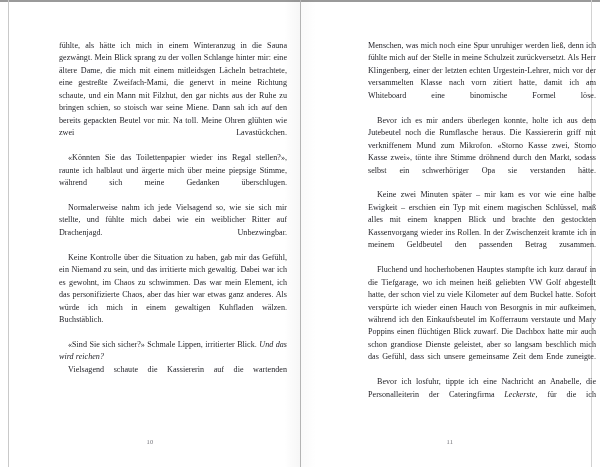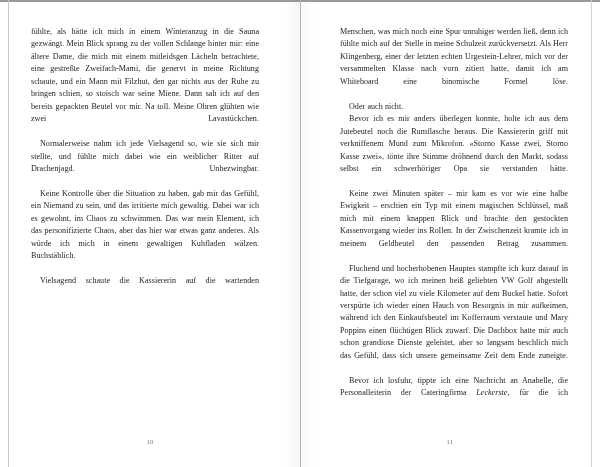--- a/index.html
+++ b/index.html
@@ -61,23 +61,24 @@
     top: 0;
     width: 300px;
     height: 467px;
     box-sizing: border-box;
   }
   .page.left  { left: 0; }
   .page.right { left: 300px; }
 
   .text-column {
     position: absolute;
-    top: 26px;
+    top: 40px;
     width: 228px;
     height: 385px;
+    margin-left: 28px;
   }
   .page.left  .text-column { left: 31px; }
   .page.right .text-column { left: 40px; }
 
   p.para {
     margin: 0;
     text-align: justify;
     text-justify: inter-word;
     font-size: 8.1px;
     line-height: 12.45px;
@@ -143,46 +144,47 @@
   <div class="scan-edge-top"></div>
   <div class="scan-edge-left"></div>
   <div class="scan-edge-right"></div>
 
   <div class="page left">
     <div class="gutter-shade-left"></div>
     <div class="text-column">
 
       <p class="para noindent">fühlte, als hätte ich mich in einem Winteranzug in die Sauna gezwängt. Mein Blick sprang zu der vollen Schlange hinter mir: eine ältere Dame, die mich mit einem mitleidsgen Lächeln betrachtete, eine gestreßte Zweifach-Mami, die genervt in meine Richtung schaute, und ein Mann mit Filzhut, den gar nichts aus der Ruhe zu bringen schien, so stoisch war seine Miene. Dann sah ich auf den bereits gepackten Beutel vor mir. Na toll. Meine Ohren glühten wie zwei Lavastückchen.</p>
 
+      <p class="para indent">«Könnten Sie das Toilettenpapier wieder ins Regal stellen?», raunte ich halblaut und ärgerte mich über meine piepsige Stimme, während sich meine Gedanken überschlugen.</p>
 
 
       <p class="para indent">Normalerweise nahm ich jede Vielsagend so, wie sie sich mir stellte, und fühlte mich dabei wie ein weiblicher Ritter auf Drachenjagd. Unbezwingbar.</p>
 
       <p class="para indent">Keine Kontrolle über die Situation zu haben, gab mir das Gefühl, ein Niemand zu sein, und das irritierte mich gewaltig. Dabei war ich es gewohnt, im Chaos zu schwimmen. Das war mein Element, ich das personifizierte Chaos, aber das hier war etwas ganz anderes. Als würde ich mich in einem gewaltigen Kuhfladen wälzen. Buchstäblich.</p>
 
 
+      <p class="para indent short"><span>«Sind Sie sich sicher?» Schmale Lippen, irritierter Blick. </span><em class="it">Und das wird reichen?</em><span></span></p>
 
 
       <p class="para indent">Vielsagend schaute die Kassiererin auf die wartenden</p>
 
     </div>
     <div class="folio">10</div>
   </div>
 
   <div class="page right">
     <div class="gutter-shade-right"></div>
     <div class="text-column">
 
       <p class="para noindent">Menschen, was mich noch eine Spur unruhiger werden ließ, denn ich fühlte mich auf der Stelle in meine Schulzeit zurückversetzt. Als Herr Klingenberg, einer der letzten echten Urgestein-Lehrer, mich vor der versammelten Klasse nach vorn zitiert hatte, damit ich am Whiteboard eine binomische Formel löse.</p>
 
-      <p class="para indent short">Oder auch nicht.</p>
 
       <p class="para indent">Bevor ich es mir anders überlegen konnte, holte ich aus dem Jutebeutel noch die Rumflasche heraus. Die Kassiererin griff mit verkniffenem Mund zum Mikrofon. «Storno Kasse zwei, Storno Kasse zwei», tönte ihre Stimme dröhnend durch den Markt, sodass selbst ein schwerhöriger Opa sie verstanden hätte.</p>
 
-      <p class="para indent">Keine zwei Minuten später – mir kam es vor wie eine halbe Ewigkeit – erschien ein Typ mit einem magischen Schlüssel, maß mich mit einem knappen Blick und brachte den gestockten Kassenvorgang wieder ins Rollen. In der Zwischenzeit kramte ich in meinem Geldbeutel den passenden Betrag zusammen.</p>
+      <p class="para indent">Keine zwei Minuten später – mir kam es vor wie eine halbe Ewigkeit – erschien ein Typ mit einem magischen Schlüssel, maß alles mit einem knappen Blick und brachte den gestockten Kassenvorgang wieder ins Rollen. In der Zwischenzeit kramte ich in meinem Geldbeutel den passenden Betrag zusammen.</p>
 
       <p class="para indent">Fluchend und hocherhobenen Hauptes stampfte ich kurz darauf in die Tiefgarage, wo ich meinen heiß geliebten VW Golf abgestellt hatte, der schon viel zu viele Kilometer auf dem Buckel hatte. Sofort verspürte ich wieder einen Hauch von Besorgnis in mir aufkeimen, während ich den Einkaufsbeutel im Kofferraum verstaute und Mary Poppins einen flüchtigen Blick zuwarf. Die Dachbox hatte mir auch schon grandiose Dienste geleistet, aber so langsam beschlich mich das Gefühl, dass sich unsere gemeinsame Zeit dem Ende zuneigte.</p>
 
       <p class="para indent"><span>Bevor ich losfuhr, tippte ich eine Nachricht an Anabelle, die Personalleiterin der Cateringfirma </span><em class="it">Leckerste</em><span>, für die ich</span></p>
 
     </div>
     <div class="folio">11</div>
   </div>
 
   <div class="gutter-line"></div>

